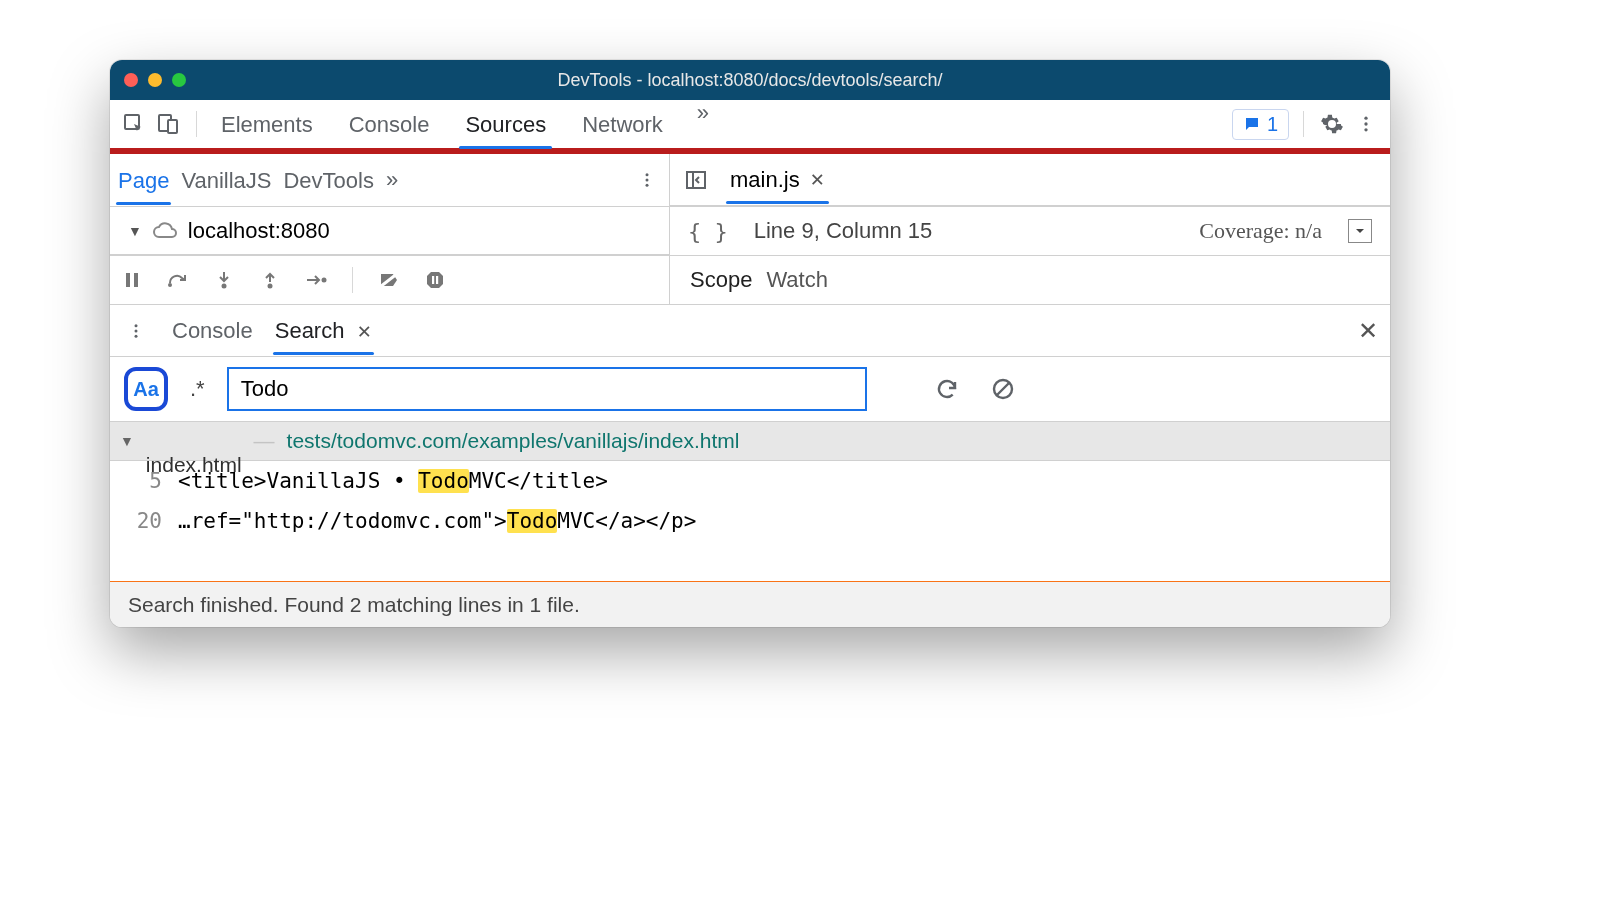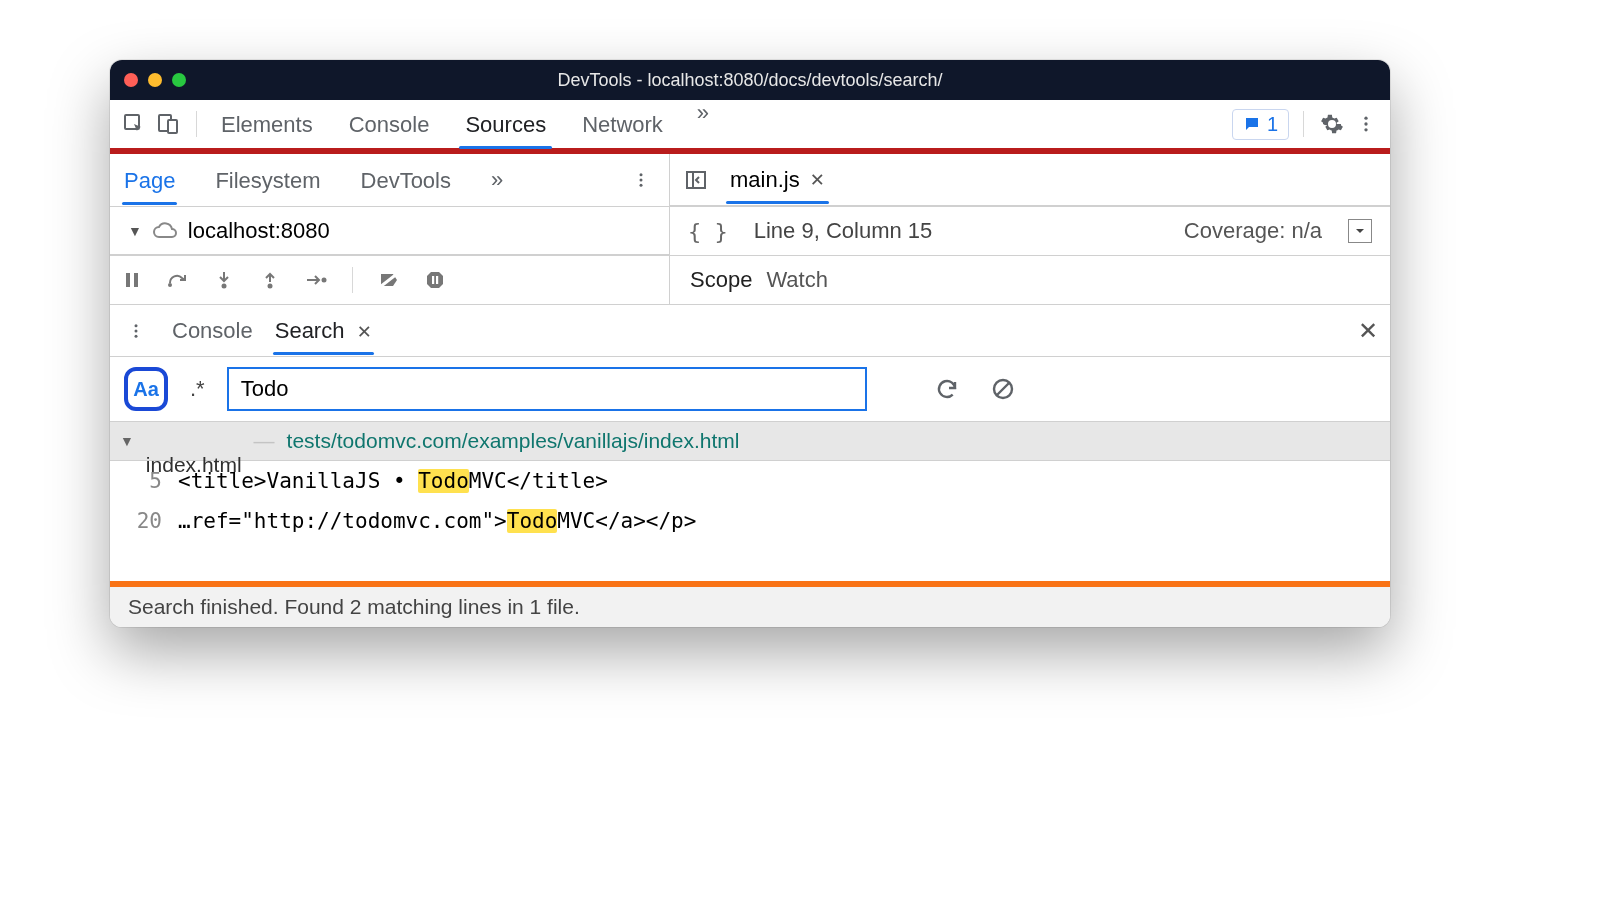--- a/index.html
+++ b/index.html
@@ -15,21 +15,21 @@
   .window {
     width: 1280px;
     margin: 60px 0 0 110px;
     border-radius: 12px;
     overflow: hidden;
     box-shadow: 0 25px 60px rgba(0,0,0,0.35), 0 0 0 1px rgba(0,0,0,0.08);
     background: #fff;
   }
   
   .titlebar {
-    background: #0f172a;
+    background: #0c4a6e;
     height: 40px;
     display: flex;
     align-items: center;
     padding: 8px 14px;
     position: relative;
   }
   .traffic { display: flex; gap: 10px; }
   .tl { width: 14px; height: 14px; border-radius: 50%; }
   .tl.red { background:#ff5f57; } .tl.yellow{background:#febc2e;} .tl.green{background:#28c840;}
   .titlebar-title {
@@ -50,39 +50,39 @@
   .tab.active::after { content:""; position:absolute; left:-4px; right:-4px; bottom:-1px; height:3px; background:#1a73e8; border-radius:2px;}
   .spacer{flex:1;}
   .msg-badge{
     display:flex; align-items:center; gap:6px; border:1px solid #c9d6ef;
     border-radius:4px; padding:3px 10px; color:#1a73e8; font-size:20px;
   }
   
   .split-row{display:flex; border-bottom:1px solid #d0d0d0;}
   .left-pane{width:560px; border-right:1px solid #d0d0d0;}
   .right-pane{flex:1;text-align:center;}
-  .subtoolbar{display:flex; align-items:center; height:52px; padding:0 14px; gap:40px; font-size:22px; color:#5f6368;}
+  .subtoolbar{display:flex; align-items:center; height:52px; padding:0 8px; gap:12px; font-size:22px; color:#5f6368;}
   .subtab{padding:11px 0 10px; position:relative; cursor:pointer;}
   .subtab.active{color:#1a73e8;}
   .subtab.active::after{content:"";position:absolute;left:-2px;right:-2px;bottom:-1px;height:3px;background:#1a73e8;border-radius:2px;}
   .chevmore{font-size:22px;color:#5f6368;}
   .kebab{margin-left:auto;}
   
   .file-tabs{display:flex;align-items:center;height:52px;padding:0 12px;gap:16px;border-bottom:1px solid #d0d0d0;}
   .panel-toggle-icon{color:#5f6368;}
   .ftab{display:flex;align-items:center;gap:10px;font-size:22px;padding:11px 4px 10px;position:relative;}
   .ftab.active::after{content:"";position:absolute;left:0;right:0;bottom:-1px;height:3px;background:#1a73e8;border-radius:2px;}
   .small-x{font-size:18px;color:#555;}
   
   .tree-row{height:48px;border-bottom:1px solid #d0d0d0;display:flex;align-items:center;padding:0 18px;font-size:22px;gap:10px;}
   .tri{font-size:14px;color:#555;}
   .cloud{color:#888;}
   
   .status-row{height:48px;display:flex;align-items:center;padding:0 18px;font-size:22px;gap:26px;color:#444;}
-  .status-row .cov{margin-left:auto;color:#555;}
+  .status-row .cov{margin-left:auto;color:#555;font-family:Liberation Serif, serif;}
   .dropdown-box{width:24px;height:24px;border:1px solid #888;display:flex;align-items:center;justify-content:center;}
   
   .dbg-row{display:flex;border-bottom:1px solid #d0d0d0;}
   .dbg-left{width:560px;border-right:1px solid #d0d0d0;display:flex;align-items:center;height:48px;padding:0 8px;gap:18px;}
   .dbg-left .ic{color:#777;}
   .dbg-left .sep{margin:0 4px;}
   .dbg-right{flex:1;display:flex;align-items:center;padding:0 20px;gap:14px;font-size:22px;color:#555;}
   
   .drawer-tabs{height:52px;border-bottom:1px solid #d0d0d0;display:flex;align-items:center;padding:0 12px;gap:22px;font-size:22px;color:#5f6368;}
   .drawer-tabs .close-x{margin-left:auto;font-size:24px;color:#555;}
@@ -105,21 +105,21 @@
     padding:0 10px;font-size:21px;gap:12px;border-top:1px solid #d0d0d0;border-bottom:1px solid #d0d0d0;
   }
   .file-header .tri{color:#666;}
   .file-header .fname{color:#303030;margin-top:48px;}
   .file-header .fpath{color:#0f766e;}
   .result-line{display:flex;align-items:center;height:40px;padding:0 10px;font-size:21px;font-family:Menlo,Consolas,monospace;}
   .lineno{width:42px;text-align:right;color:#888;margin-right:16px;font-family:inherit;}
   .hl{background:#ffe14f;border-radius:2px;}
   
   .status-footer{
-    height:46px;border-top:6px solid #f97316;background:#f2f2f2;
+    height:46px;border-top:1px solid #f97316;background:#f2f2f2;
     display:flex;align-items:center;padding:0 18px;font-size:21px;color:#444;
   }
   .gap-area{height:40px;}
   svg{display:block;}
 </style>
 </head>
 <body>
 
 <div class="window">
 
@@ -172,21 +172,21 @@
           <circle cx="12" cy="12" r="2"></circle>
           <circle cx="12" cy="19" r="2"></circle>
         </svg>
     </span>
   </div>
 
   <div class="split-row">
     <div class="left-pane">
       <div class="subtoolbar">
         <div class="subtab active">Page</div>
-        <div class="subtab">Filesystem</div>
+        <div class="subtab">VanillaJS</div>
         <div class="subtab">DevTools</div>
         <div class="chevmore">»</div>
         <span class="ic kebab">
           <svg width="18" height="18" viewBox="0 0 24 24" fill="currentColor">
               <circle cx="12" cy="5" r="2"></circle>
               <circle cx="12" cy="12" r="2"></circle>
               <circle cx="12" cy="19" r="2"></circle>
             </svg>
         </span>
       </div>

